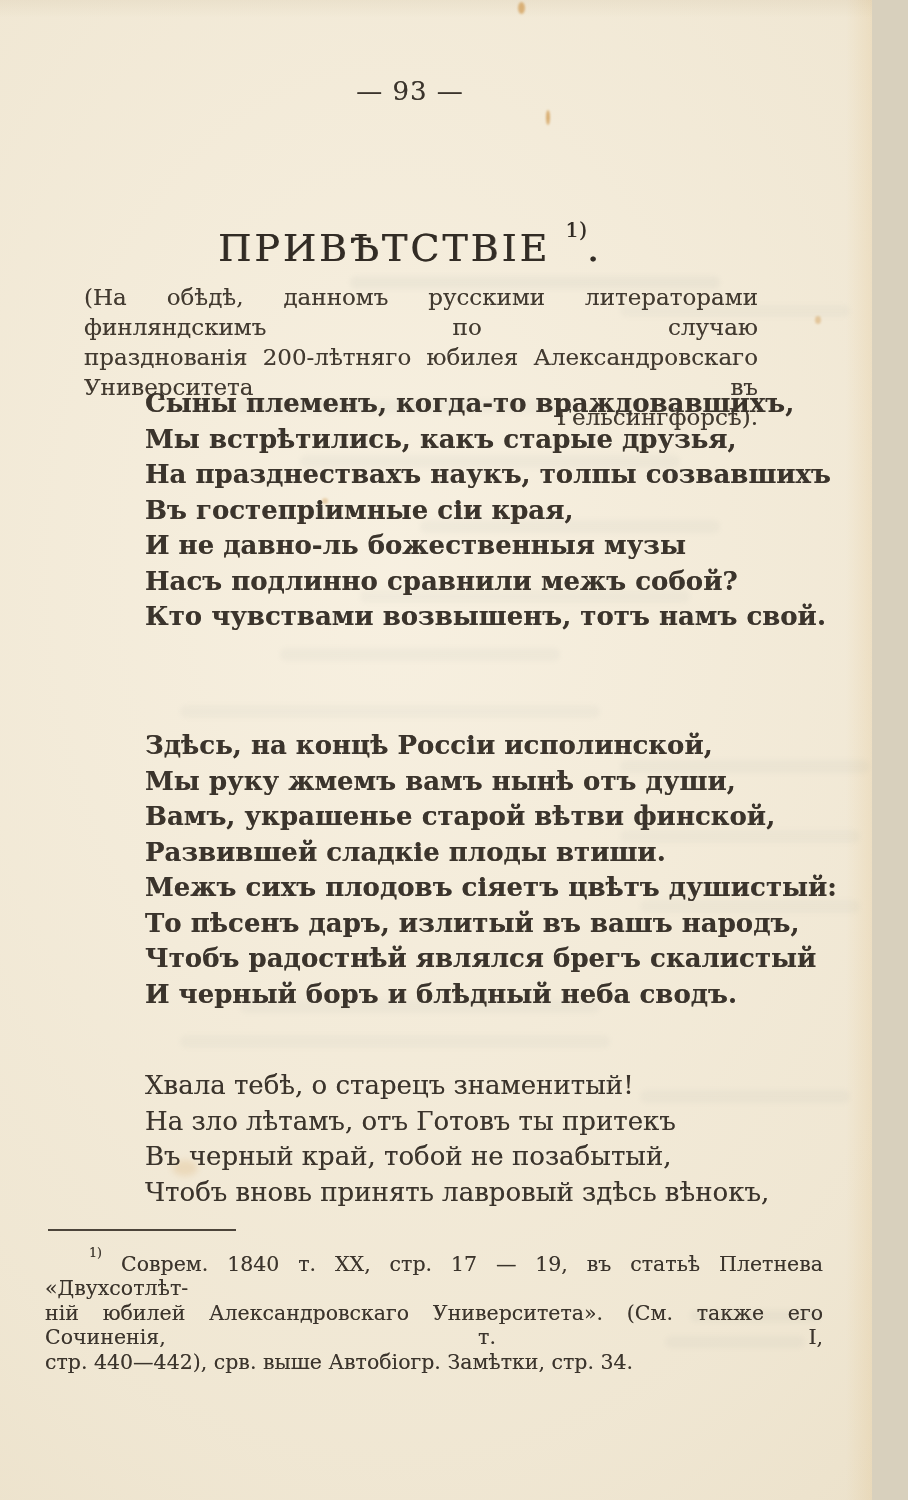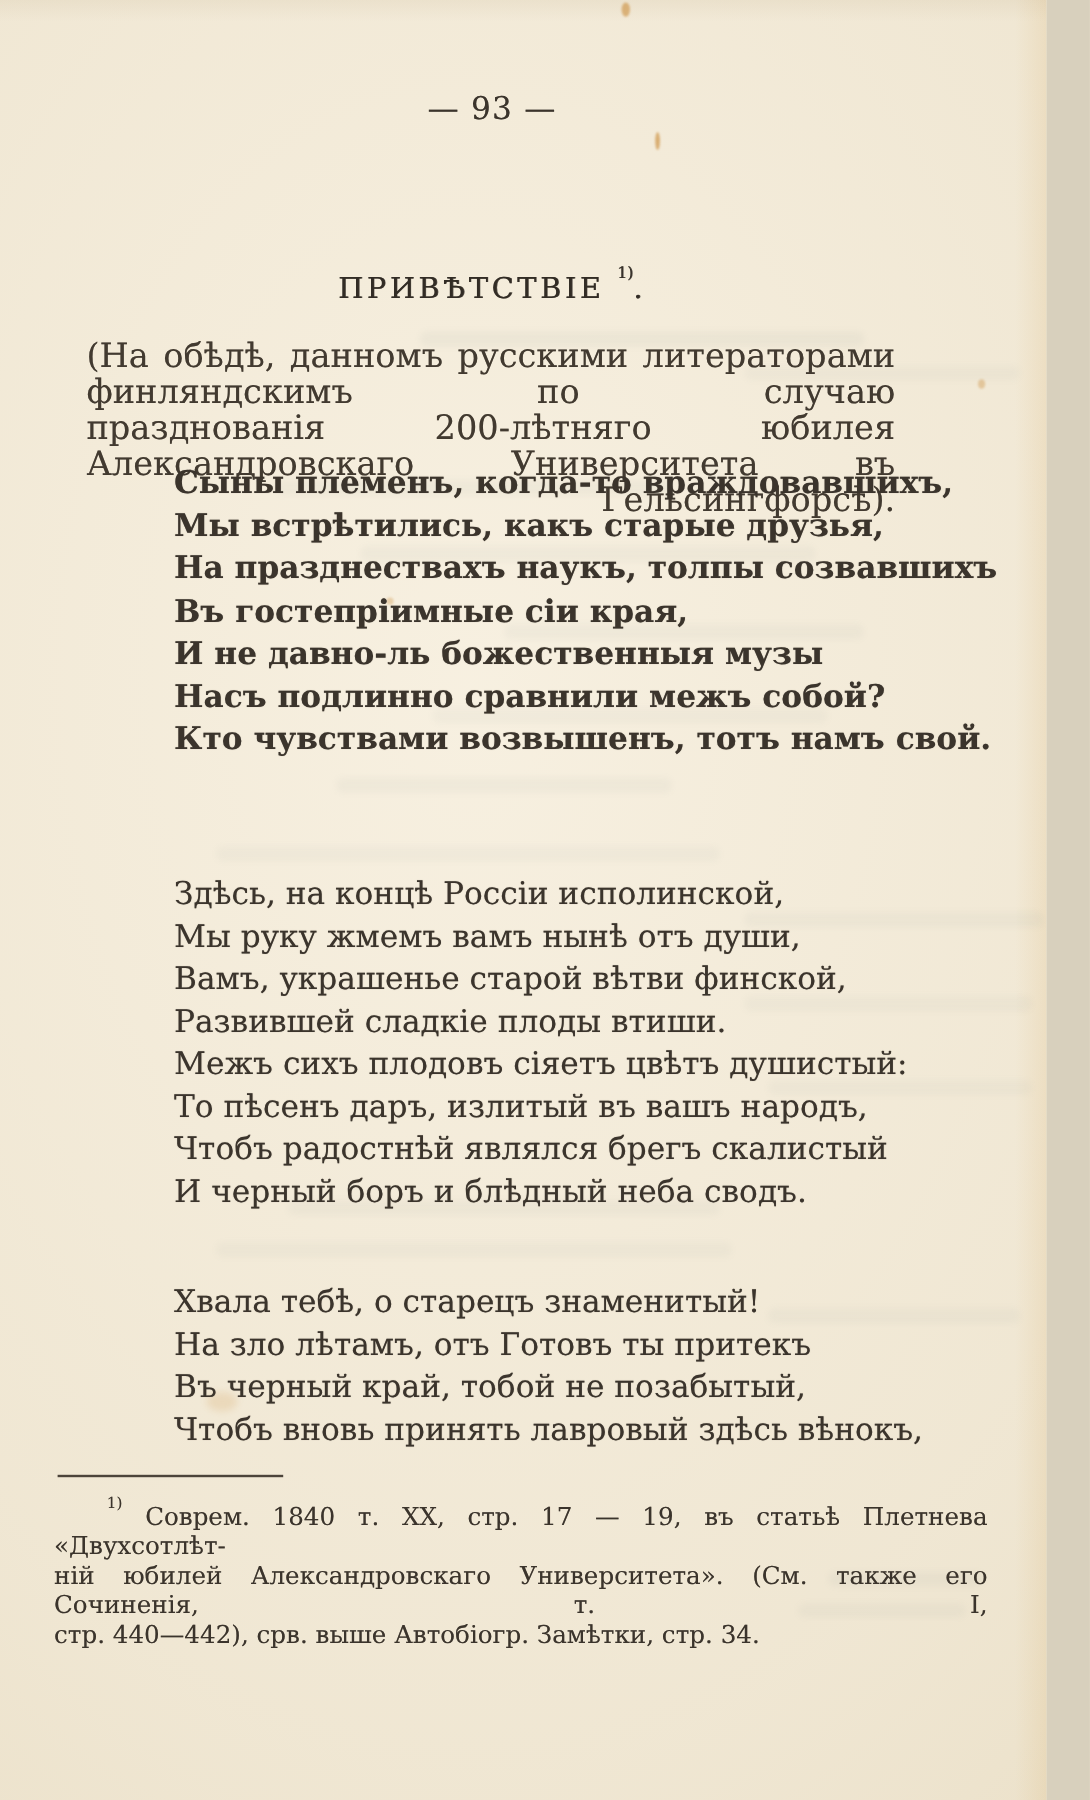--- a/index.html
+++ b/index.html
@@ -20,34 +20,34 @@
   .ghost{position:absolute;background:#87928c;opacity:.07;filter:blur(2.5px);border-radius:6px;}
 
   
   .fox{position:absolute;background:#c8862f;border-radius:50%;filter:blur(1px);}
 
   .page-number{position:absolute;top:76px;left:74px;width:672px;
     text-align:center;font-size:26px;letter-spacing:1px;
     text-shadow:0 0 .5px rgba(59,52,44,.55);}
 
   .title-line{position:absolute;top:226px;left:74px;width:672px;
-    text-align:center;font-size:24px;letter-spacing:3px;color:#322c25;
+    text-align:center;font-size:38px;letter-spacing:3px;color:#322c25;
     text-shadow:.6px 0 0 rgba(50,44,37,.8);}
   .title-line sup{font-size:.55em;letter-spacing:0;position:relative;top:-.5em;}
 
-  .dedication{position:absolute;top:282px;left:72px;width:674px;
-    font-size:28px;line-height:30px;color:#423a30;
+  .dedication{position:absolute;top:282px;left:84px;width:674px;
+    font-size:23px;line-height:30px;color:#423a30;
     text-shadow:0 0 .5px rgba(66,58,48,.5);}
   .dedication .just{text-align:justify;text-align-last:justify;}
   .dedication .cent{text-align:right;}
 
   .stanza{position:absolute;left:145px;font-size:26px;line-height:35.5px;
     white-space:nowrap;text-shadow:0 0 .6px rgba(59,52,44,.55);}
   .stanza-1{top:386px;font-weight:bold;}
-  .stanza-2{top:728px;}
+  .stanza-2{top:728px;font-weight:bold;}
   .stanza-3{top:1068px;}
 
   .footnote-rule{position:absolute;top:1229px;left:48px;width:188px;height:2px;
     background:#4c443a;}
 
   .footnote{position:absolute;top:1247px;left:45px;width:778px;
     font-size:20.5px;line-height:24.5px;color:#3b342c;
     text-shadow:0 0 .5px rgba(59,52,44,.5);}
   .footnote .fline{text-align:justify;text-align-last:justify;}
   .footnote .fline.last{text-align:left;text-align-last:left;}

